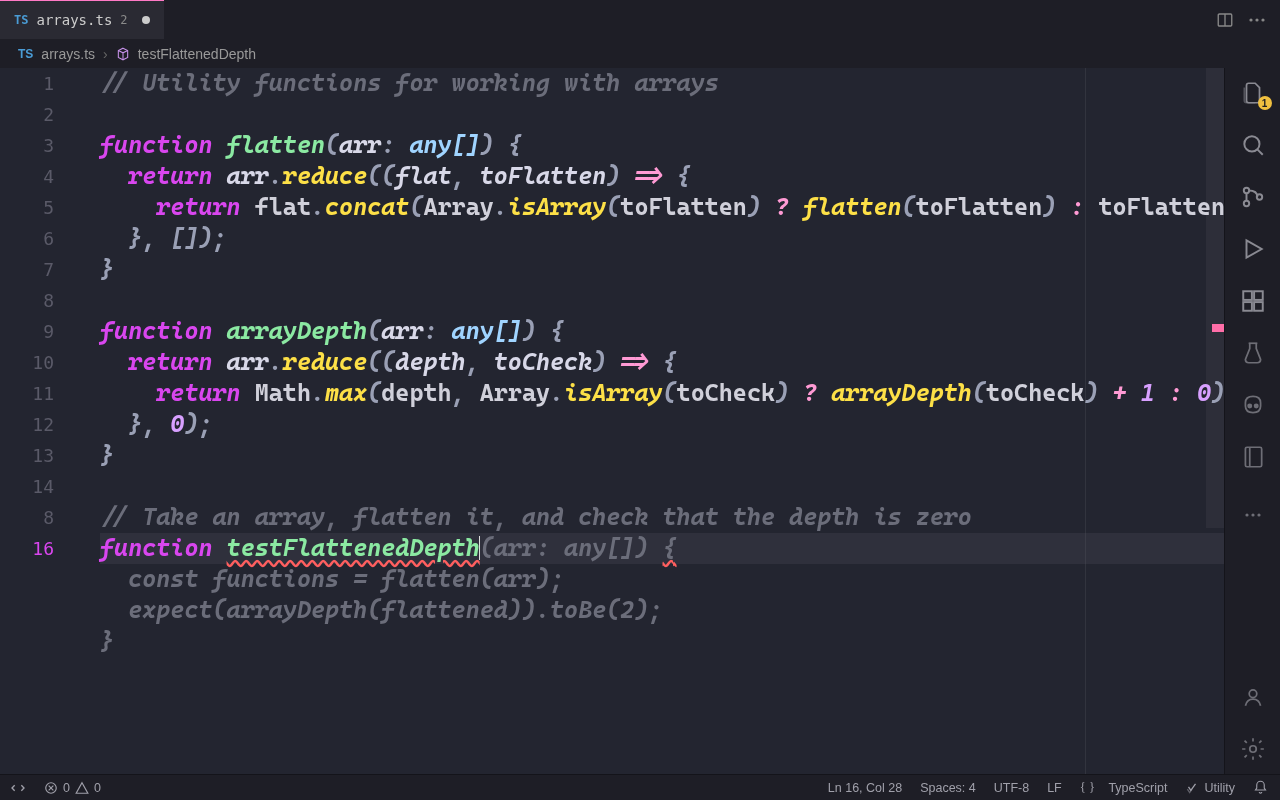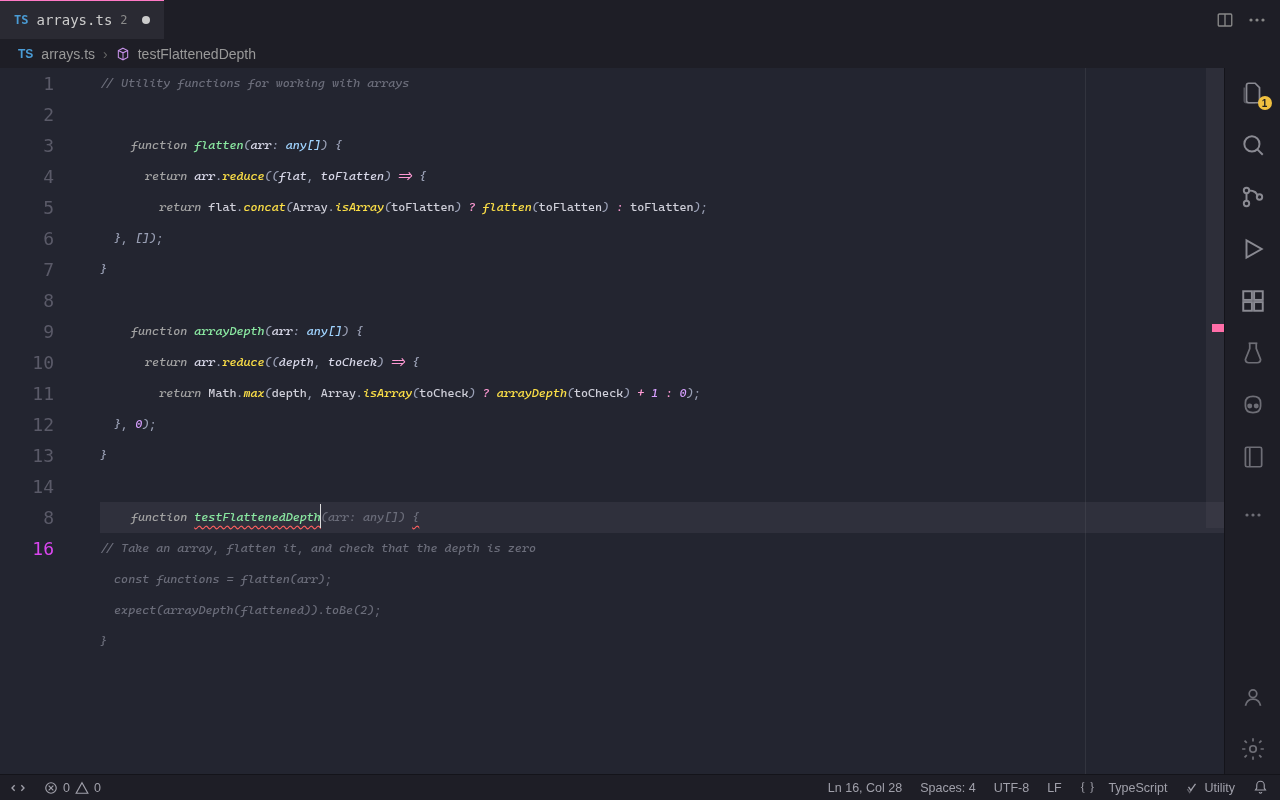--- a/index.html
+++ b/index.html
@@ -36,27 +36,27 @@
 .lines { position:absolute; left:100px; top:0; right:0; }
 .ruler { position:absolute; left:1085px; top:0; bottom:0; width:1px; background:rgba(120,120,130,0.18);}
 .minimap { position:absolute; right:0; top:0; width:18px; height:460px;
   background:rgba(80,80,90,0.22);}
 .minimap .mark { position:absolute; right:0; top:256px; width:12px; height:8px; background:#ff6ea8;}
 
 .ln { height:31px; line-height:31px; text-align:right; padding-right:24px;
   color:#5a5a68; font-size:18px; font-family:ui-monospace,Menlo,monospace;}
 .ln.active { color:#d946ef;padding-left:28px; }
 
-.code-line { height:31px; line-height:31px; font-size:12px; white-space:pre;
-  font-family:ui-monospace,"Cascadia Code",Menlo,monospace; font-style:italic;}
+.code-line { height:31px; line-height:31px; font-size:24px; white-space:pre;
+  font-family:ui-monospace,"Cascadia Code",Menlo,monospace; font-style:italic;font-weight:bold;}
 .code-line.hl { background:rgba(90,90,105,0.22); }
 
 
 .c-cmt{color:#6b6d7a;font-style:italic;}
-.c-kw{color:#a3a3a3;margin-left:31px;}
+.c-kw{color:#d946ef;}
 .c-fn{color:#8be9a2;}
 .c-var{color:#d8d8e8;font-style:italic;}
 .c-ty{color:#a0d4ff;font-style:italic;}
 .c-pn{color:#9aa0b5;}
 .c-op{color:#ff9ad4;}
 .c-nm{color:#d8a0ff;}
 .c-call{color:#fde047;}
 .c-plain{color:#d0d0da;font-style:normal;}
 .ghost, .ghost *{color:#6b6d7a !important;font-style:italic;}
 .squig{text-decoration-line:underline;text-decoration-style:wavy;text-decoration-color:#ff5f5f;text-underline-offset:4px;}
@@ -156,22 +156,22 @@
     <div class="code-line"><span class="c-pn">    </span><span class="c-kw">return</span><span class="c-pn"> </span><span class="c-plain">flat</span><span class="c-pn">.</span><span class="c-call">concat</span><span class="c-pn">(</span><span class="c-plain">Array</span><span class="c-pn">.</span><span class="c-call">isArray</span><span class="c-pn">(</span><span class="c-plain">toFlatten</span><span class="c-pn">) </span><span class="c-op">?</span><span class="c-pn"> </span><span class="c-call">flatten</span><span class="c-pn">(</span><span class="c-plain">toFlatten</span><span class="c-pn">) </span><span class="c-op">:</span><span class="c-pn"> </span><span class="c-plain">toFlatten</span><span class="c-pn">);</span></div>
     <div class="code-line"><span class="c-pn">  }, []);</span></div>
     <div class="code-line"><span class="c-pn">}</span></div>
     <div class="code-line"></div>
     <div class="code-line"><span class="c-kw">function</span><span class="c-pn"> </span><span class="c-fn">arrayDepth</span><span class="c-pn">(</span><span class="c-var">arr</span><span class="c-pn">: </span><span class="c-ty">any[]</span><span class="c-pn">) {</span></div>
     <div class="code-line"><span class="c-pn">  </span><span class="c-kw">return</span><span class="c-pn"> </span><span class="c-var">arr</span><span class="c-pn">.</span><span class="c-call">reduce</span><span class="c-pn">((</span><span class="c-var">depth</span><span class="c-pn">, </span><span class="c-var">toCheck</span><span class="c-pn">) </span><span class="c-op">=&gt;</span><span class="c-pn"> {</span></div>
     <div class="code-line"><span class="c-pn">    </span><span class="c-kw">return</span><span class="c-pn"> </span><span class="c-plain">Math</span><span class="c-pn">.</span><span class="c-call">max</span><span class="c-pn">(</span><span class="c-plain">depth</span><span class="c-pn">, </span><span class="c-plain">Array</span><span class="c-pn">.</span><span class="c-call">isArray</span><span class="c-pn">(</span><span class="c-plain">toCheck</span><span class="c-pn">) </span><span class="c-op">?</span><span class="c-pn"> </span><span class="c-call">arrayDepth</span><span class="c-pn">(</span><span class="c-plain">toCheck</span><span class="c-pn">) </span><span class="c-op">+</span><span class="c-pn"> </span><span class="c-nm">1</span><span class="c-pn"> </span><span class="c-op">:</span><span class="c-pn"> </span><span class="c-nm">0</span><span class="c-pn">);</span></div>
     <div class="code-line"><span class="c-pn">  }, </span><span class="c-nm">0</span><span class="c-pn">);</span></div>
     <div class="code-line"><span class="c-pn">}</span></div>
     <div class="code-line"></div>
+    <div class="code-line"><span class="c-cmt">// Take an array, flatten it, and check that the depth is zero</span></div>
     <div class="code-line hl"><span class="c-kw">function</span><span class="c-pn"> </span><span class="c-fn squig">testFlattenedDepth</span><span class="cursor"></span><span class="ghost"><span class="c-pn">(</span><span class="c-var">arr</span><span class="c-pn">: </span><span class="c-ty">any[]</span><span class="c-pn">) </span><span class="c-pn squig">{</span></span></div>
-    <div class="code-line"><span class="c-cmt">// Take an array, flatten it, and check that the depth is zero</span></div>
     <div class="code-line ghost"><span>  const functions = flatten(arr);</span></div>
     <div class="code-line ghost"><span>  expect(arrayDepth(flattened)).toBe(2);</span></div>
     <div class="code-line ghost"><span>}</span></div>
   </div>
  </div>
 
  <div class="activity">
    <div class="ab">
      <svg width="26" height="26" viewBox="0 0 24 24" fill="none" stroke="currentColor" stroke-width="1.6">
           <path d="M8 3h6l4 4v12a2 2 0 0 1-2 2H8a2 2 0 0 1-2-2V5a2 2 0 0 1 2-2z"></path>

